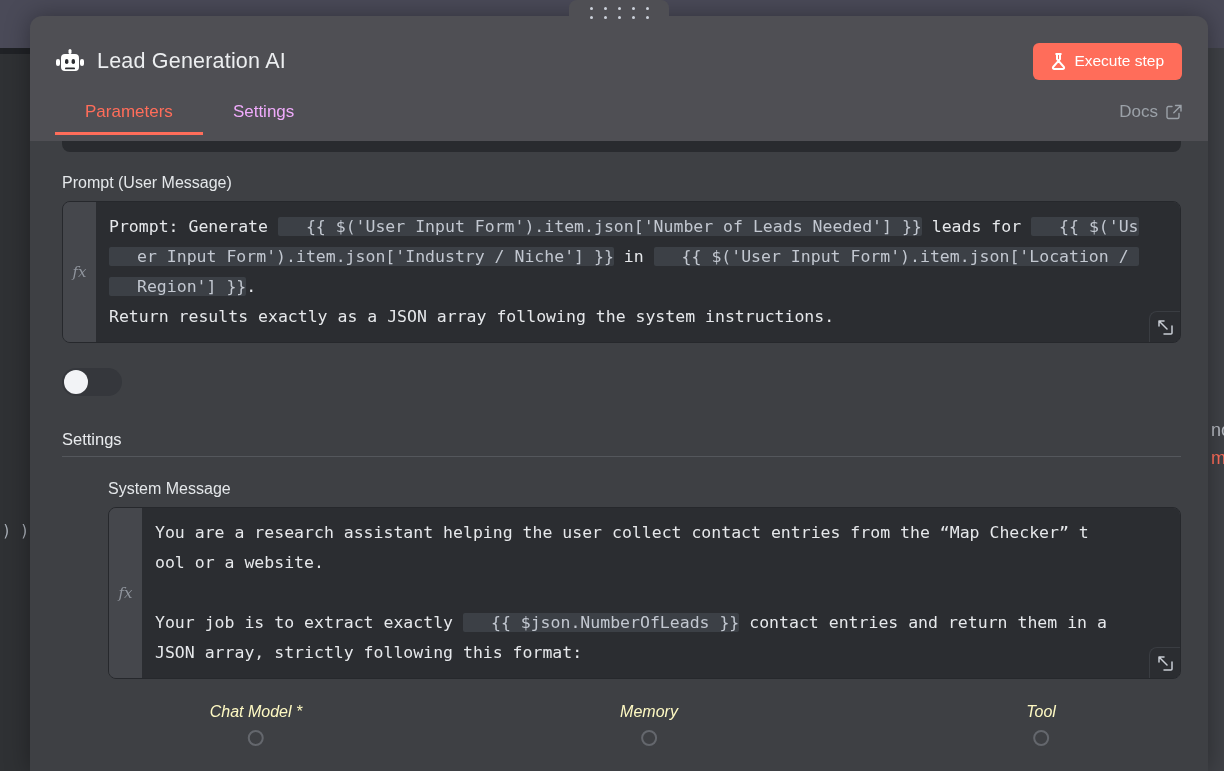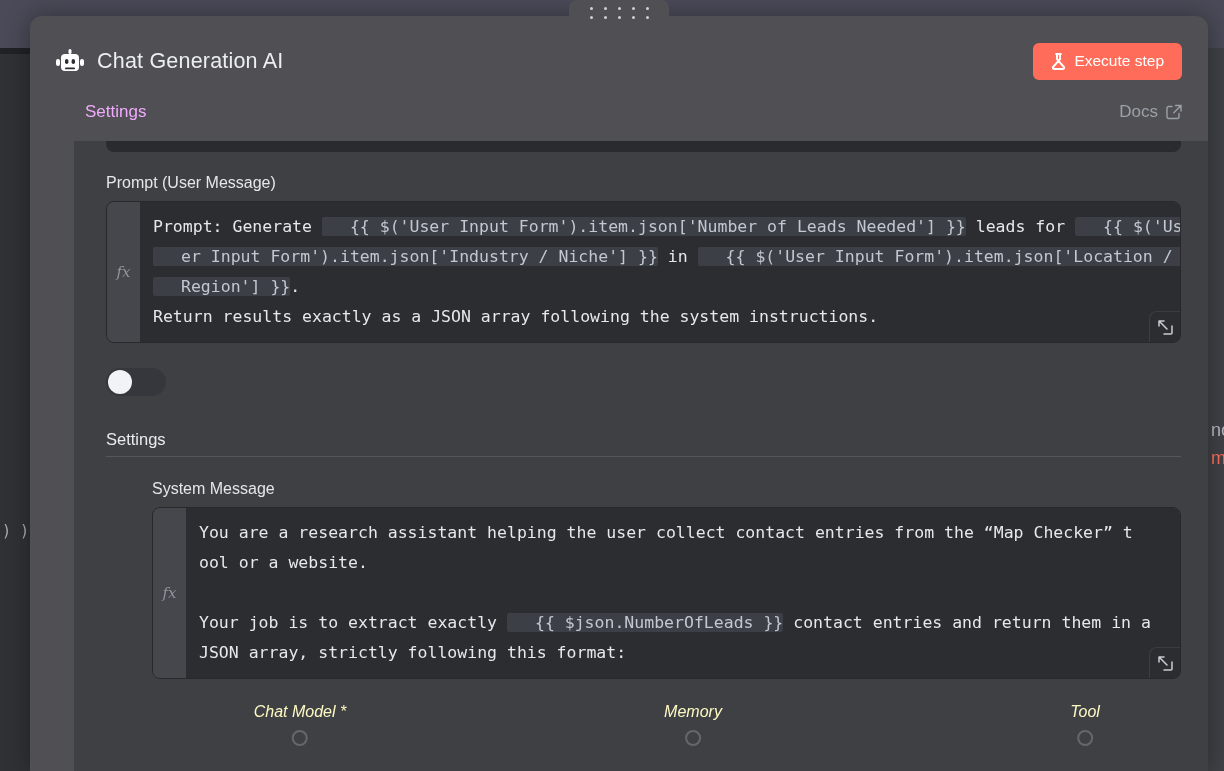--- a/index.html
+++ b/index.html
@@ -62,21 +62,20 @@
   .tab.active { color:#ff6d5a; position:relative; }
   .tab.active .underline { position:absolute; left:0; right:0; bottom:0; height:3px; background:#ff6d5a; }
   .tab.inactive { color:#f0abfc; }
   .tabs .spacer { flex:1; }
   .docs-link { display:flex; align-items:center; gap:8px; color:#9ba1a8; font-size:17px; padding-bottom:13px; cursor:pointer; }
   
   .content {
     position:absolute; top:125px; left:0; right:0; bottom:0;
     background:#3e4044; overflow:hidden;
     padding:0 27px 0 32px;
-    margin-left:44px;
   }
   .partial-field {
     height:11px; background:#292b2f; border-radius:0 0 8px 8px;
     margin-top:0;
   }
   .field-label { font-size:16px; color:#e4e7ea; margin-top:22px; margin-bottom:9px; }
   
   .editor { display:flex; position:relative; border-radius:8px; overflow:hidden; border:1px solid #26282c; }
   .gutter {
     width:33px; flex:none; background:#45474c; color:#8f949c;
@@ -149,30 +148,34 @@
   <div class="hdr">
     <svg class="bot-icon" viewBox="0 0 30 26">
       <rect x="6" y="6" width="18" height="17" rx="4" fill="#fff"></rect>
       <rect x="1" y="11" width="4" height="7" rx="2" fill="#fff"></rect>
       <rect x="25" y="11" width="4" height="7" rx="2" fill="#fff"></rect>
       <rect x="13.5" y="1" width="3" height="5" rx="1.5" fill="#fff"></rect>
       <rect x="10" y="11" width="3.4" height="5" rx="1.7" fill="#2b2d31"></rect>
       <rect x="16.6" y="11" width="3.4" height="5" rx="1.7" fill="#2b2d31"></rect>
       <rect x="10" y="19.5" width="10" height="1.8" rx="0.9" fill="#2b2d31"></rect>
     </svg>
-    <div class="title">Chat Generation AI</div>
+    <div class="title">Lead Generation AI</div>
     <button class="exec-btn">
       <svg width="15" height="17" viewBox="0 0 15 17">
         <path d="M5.2 1h4.6 M6 1v5.2L12.9 14c.6 1-.1 2-1.2 2H3.3c-1.1 0-1.8-1-1.2-2L9 6.2V1" class="icon-stroke" stroke-width="1.6"></path>
       </svg>
       <span>Execute step</span>
     </button>
   </div>
 
   <div class="tabs">
+    <div class="tab first active">
+      <span>Parameters</span>
+      <div class="underline"></div>
+    </div>
     <div class="tab inactive">
       <span>Settings</span>
     </div>
     <div class="spacer"></div>
     <div class="docs-link">
       <span>Docs</span>
       <svg width="16" height="16" viewBox="0 0 16 16">
         <path d="M13 9.5V13c0 .8-.7 1.5-1.5 1.5h-9C1.7 14.5 1 13.8 1 13V4c0-.8.7-1.5 1.5-1.5H6" stroke="#9ba1a8" fill="none" stroke-width="1.4" stroke-linecap="round"></path>
         <path d="M9.5 1.5H15v5.5 M15 1.5L7.8 8.7" stroke="#9ba1a8" fill="none" stroke-width="1.4" stroke-linecap="round"></path>
       </svg>

